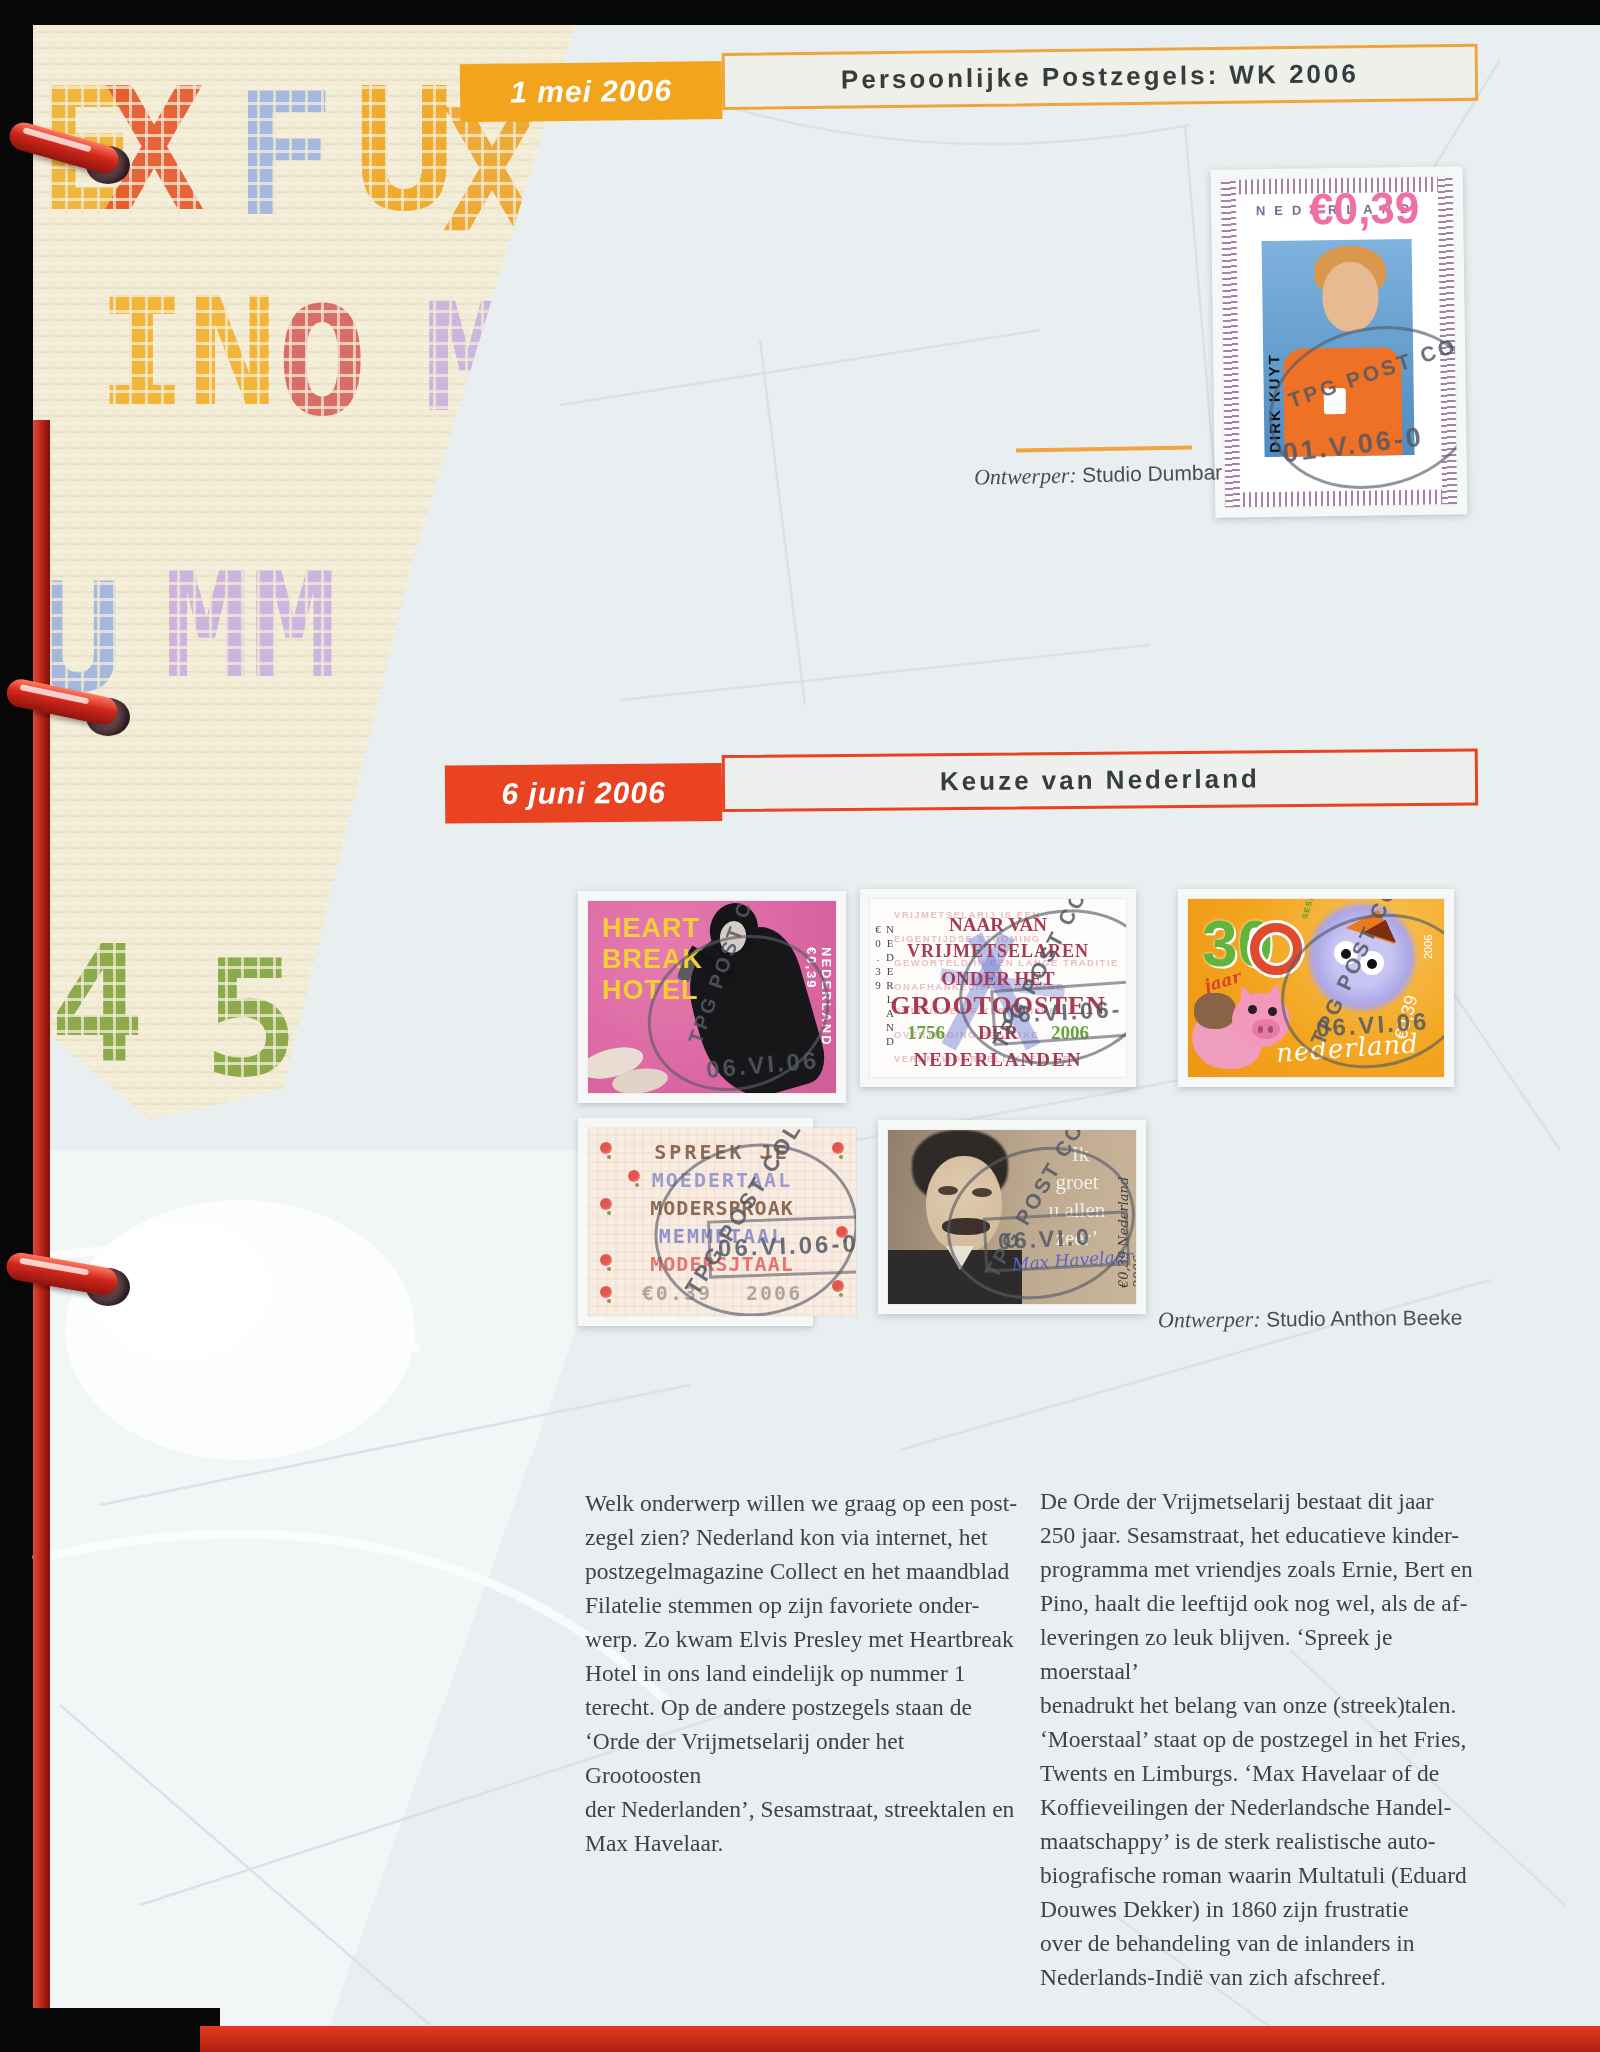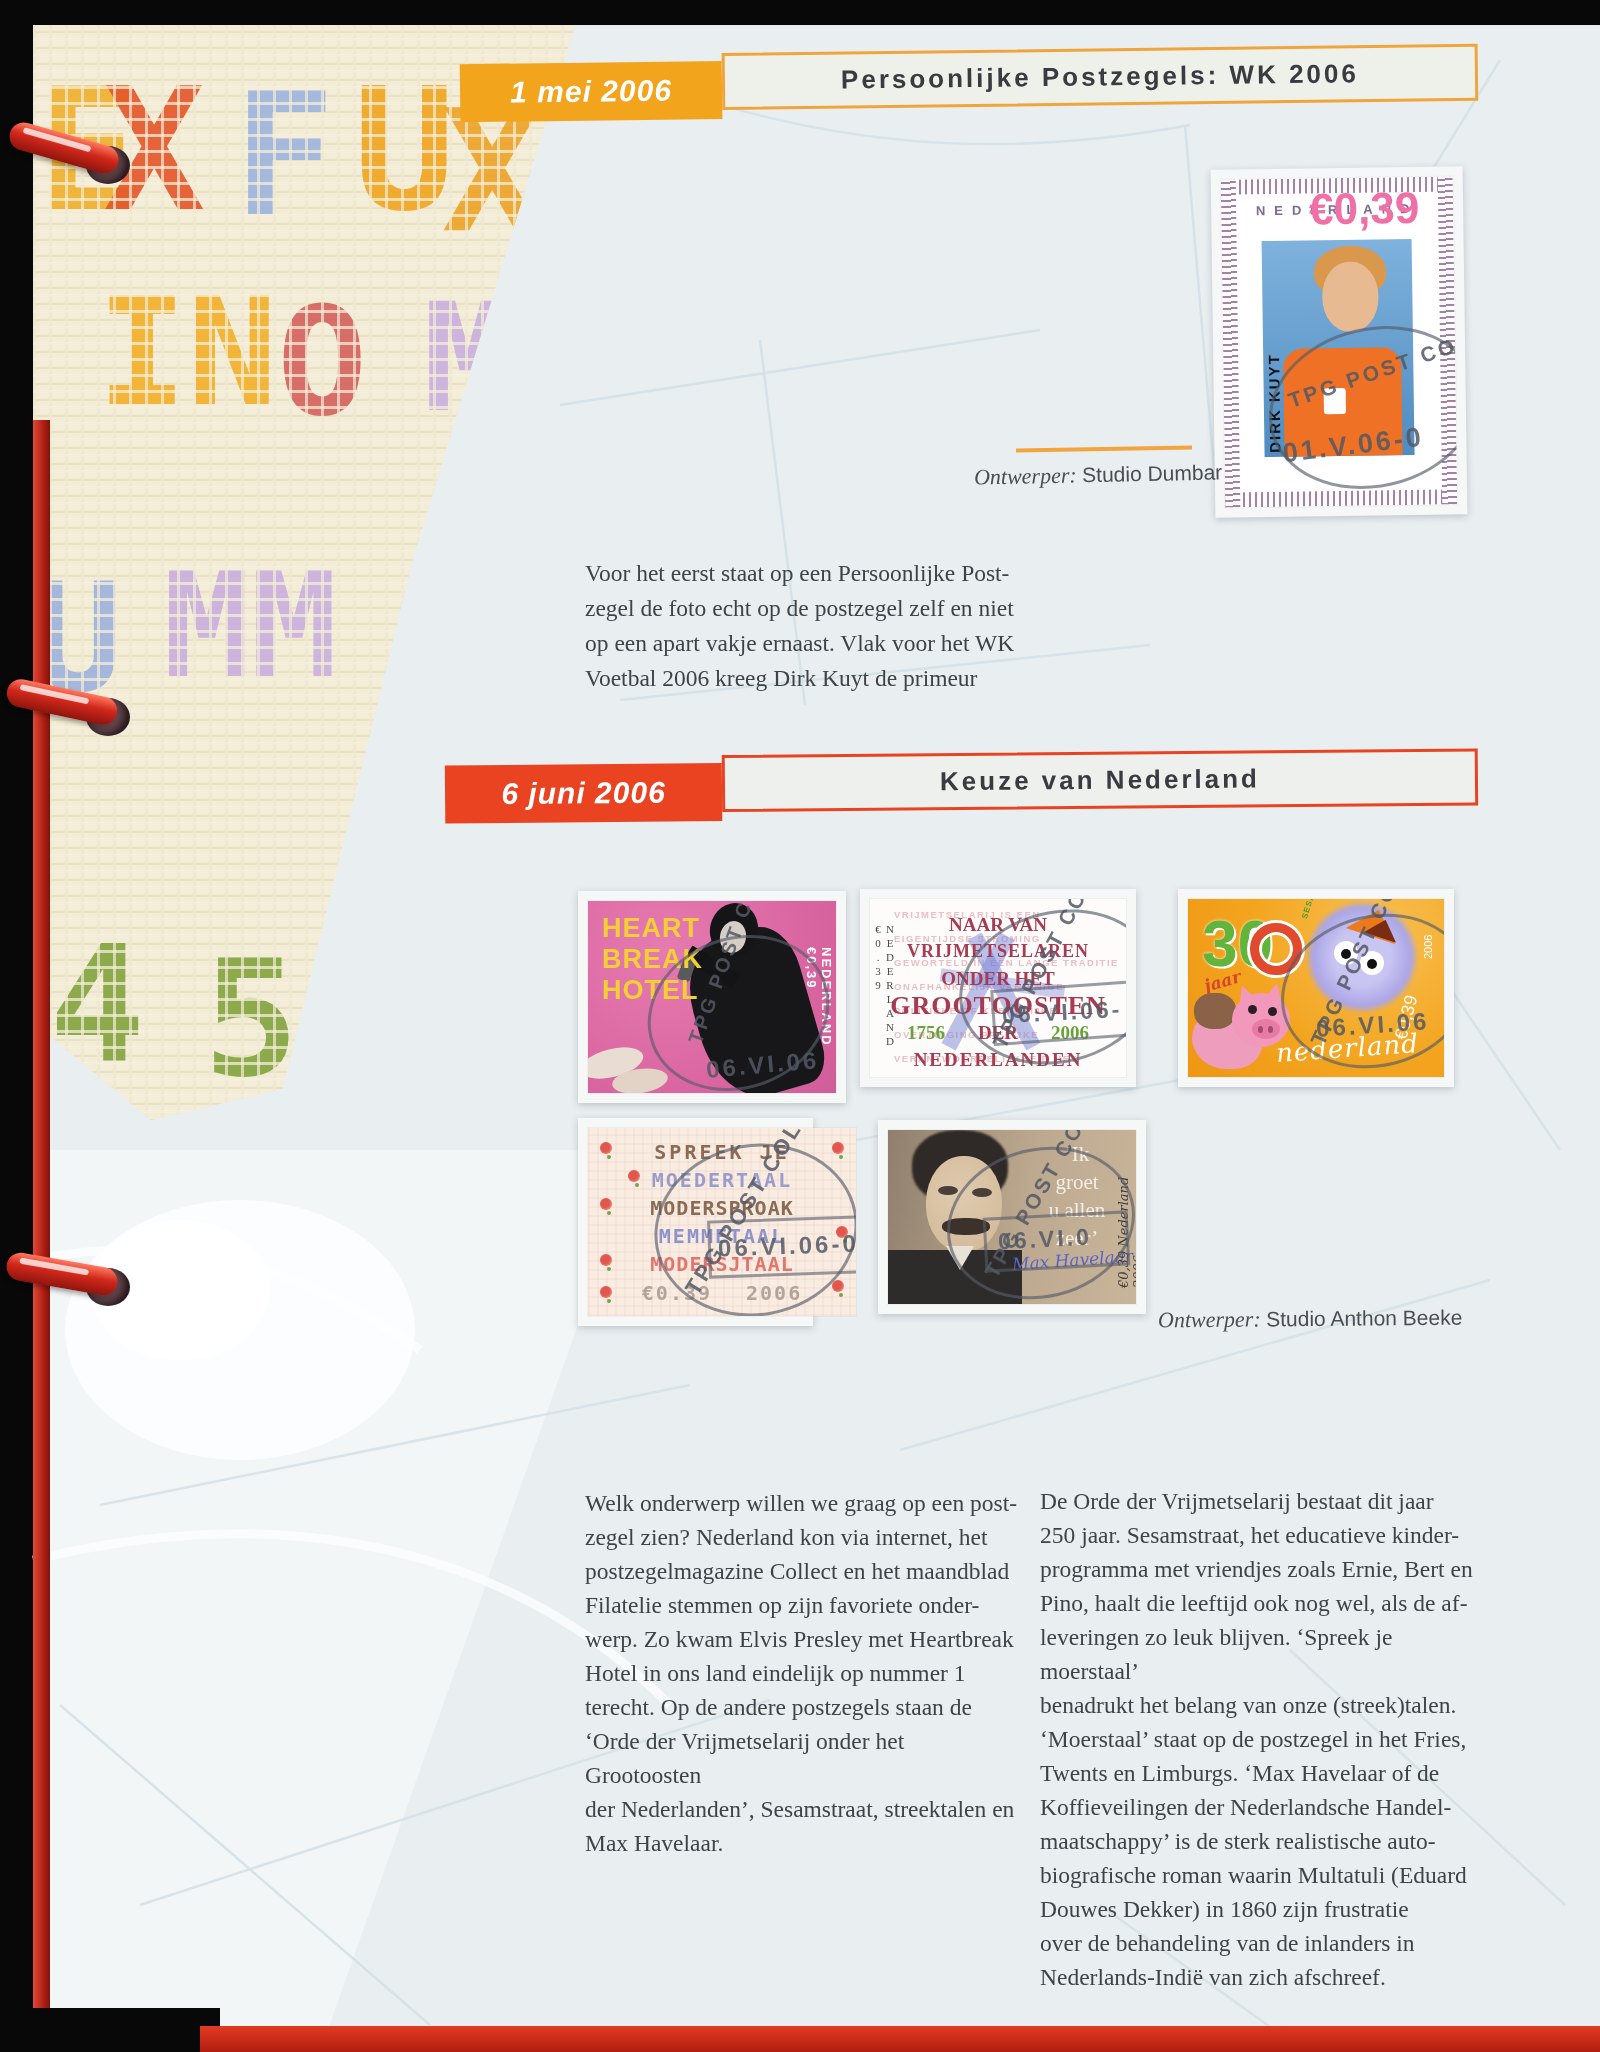--- a/index.html
+++ b/index.html
@@ -136,24 +136,20 @@
       <div class="pm-t" style="left:58px;top:252px;font-size:27px;transform:rotate(-6deg)">01.V.06-0</div>
     </div>
   </div>
 
   <div class="abs" style="left:1016px;top:447px;width:176px;height:4px;background:#f2a43e;transform:rotate(-1deg)"></div>
   <div class="caption abs" style="left:974px;top:462px;transform:rotate(-1.2deg)">
     <span class="it">Ontwerper:</span>
     <span style="font-family:'Liberation Sans',sans-serif;font-size:21px">Studio Dumbar</span>
   </div>
 
-  <div class="serif lines abs" style="left:585px;top:556px;width:430px">Voor het eerst staat op een Persoonlijke Post-
-zegel de foto echt op de postzegel zelf en niet
-op een apart vakje ernaast. Vlak voor het WK
-Voetbal 2006 kreeg Dirk Kuyt de primeur</div>
 
   <div class="hdr" style="left:445px;top:753px;width:1033px;transform:rotate(-0.5deg)">
     <div class="date-box" style="left:0;width:277px;background:#e94322">
       <span>6 juni 2006</span>
     </div>
     <div class="strip" style="left:277px;width:756px;border:3px solid #e94322;background:#edf0ec">
       <span>Keuze van Nederland</span>
     </div>
   </div>
 

